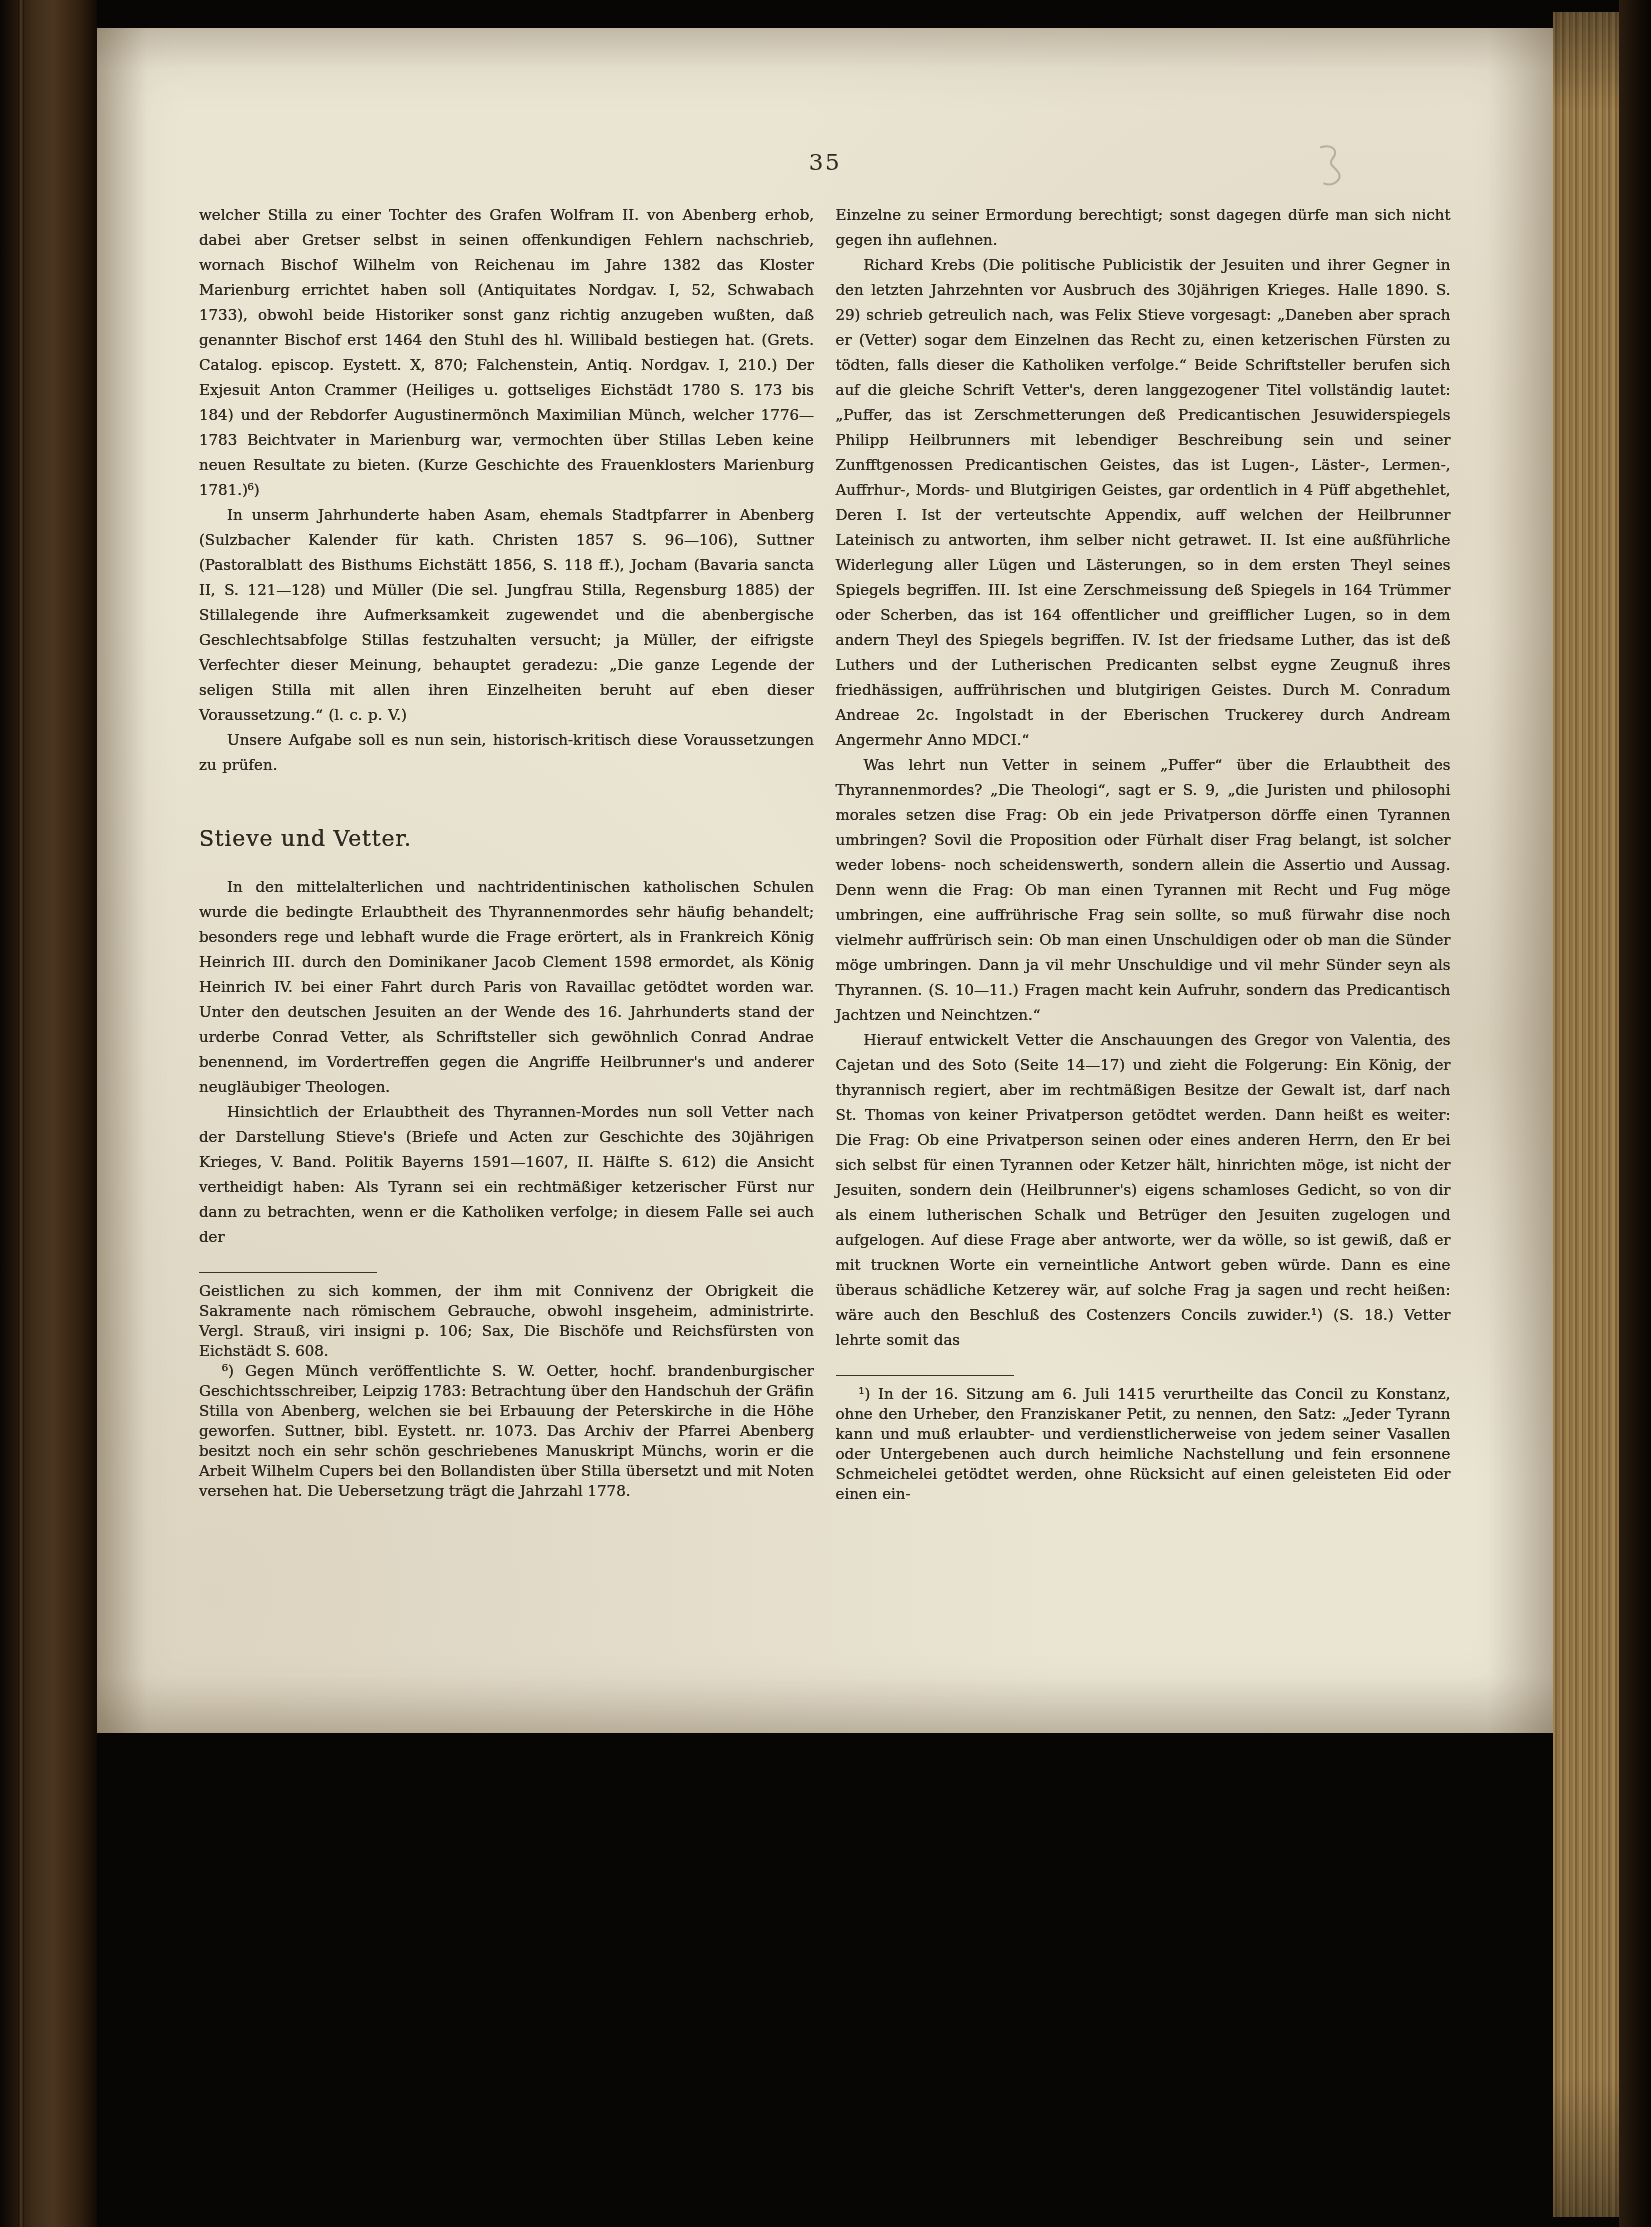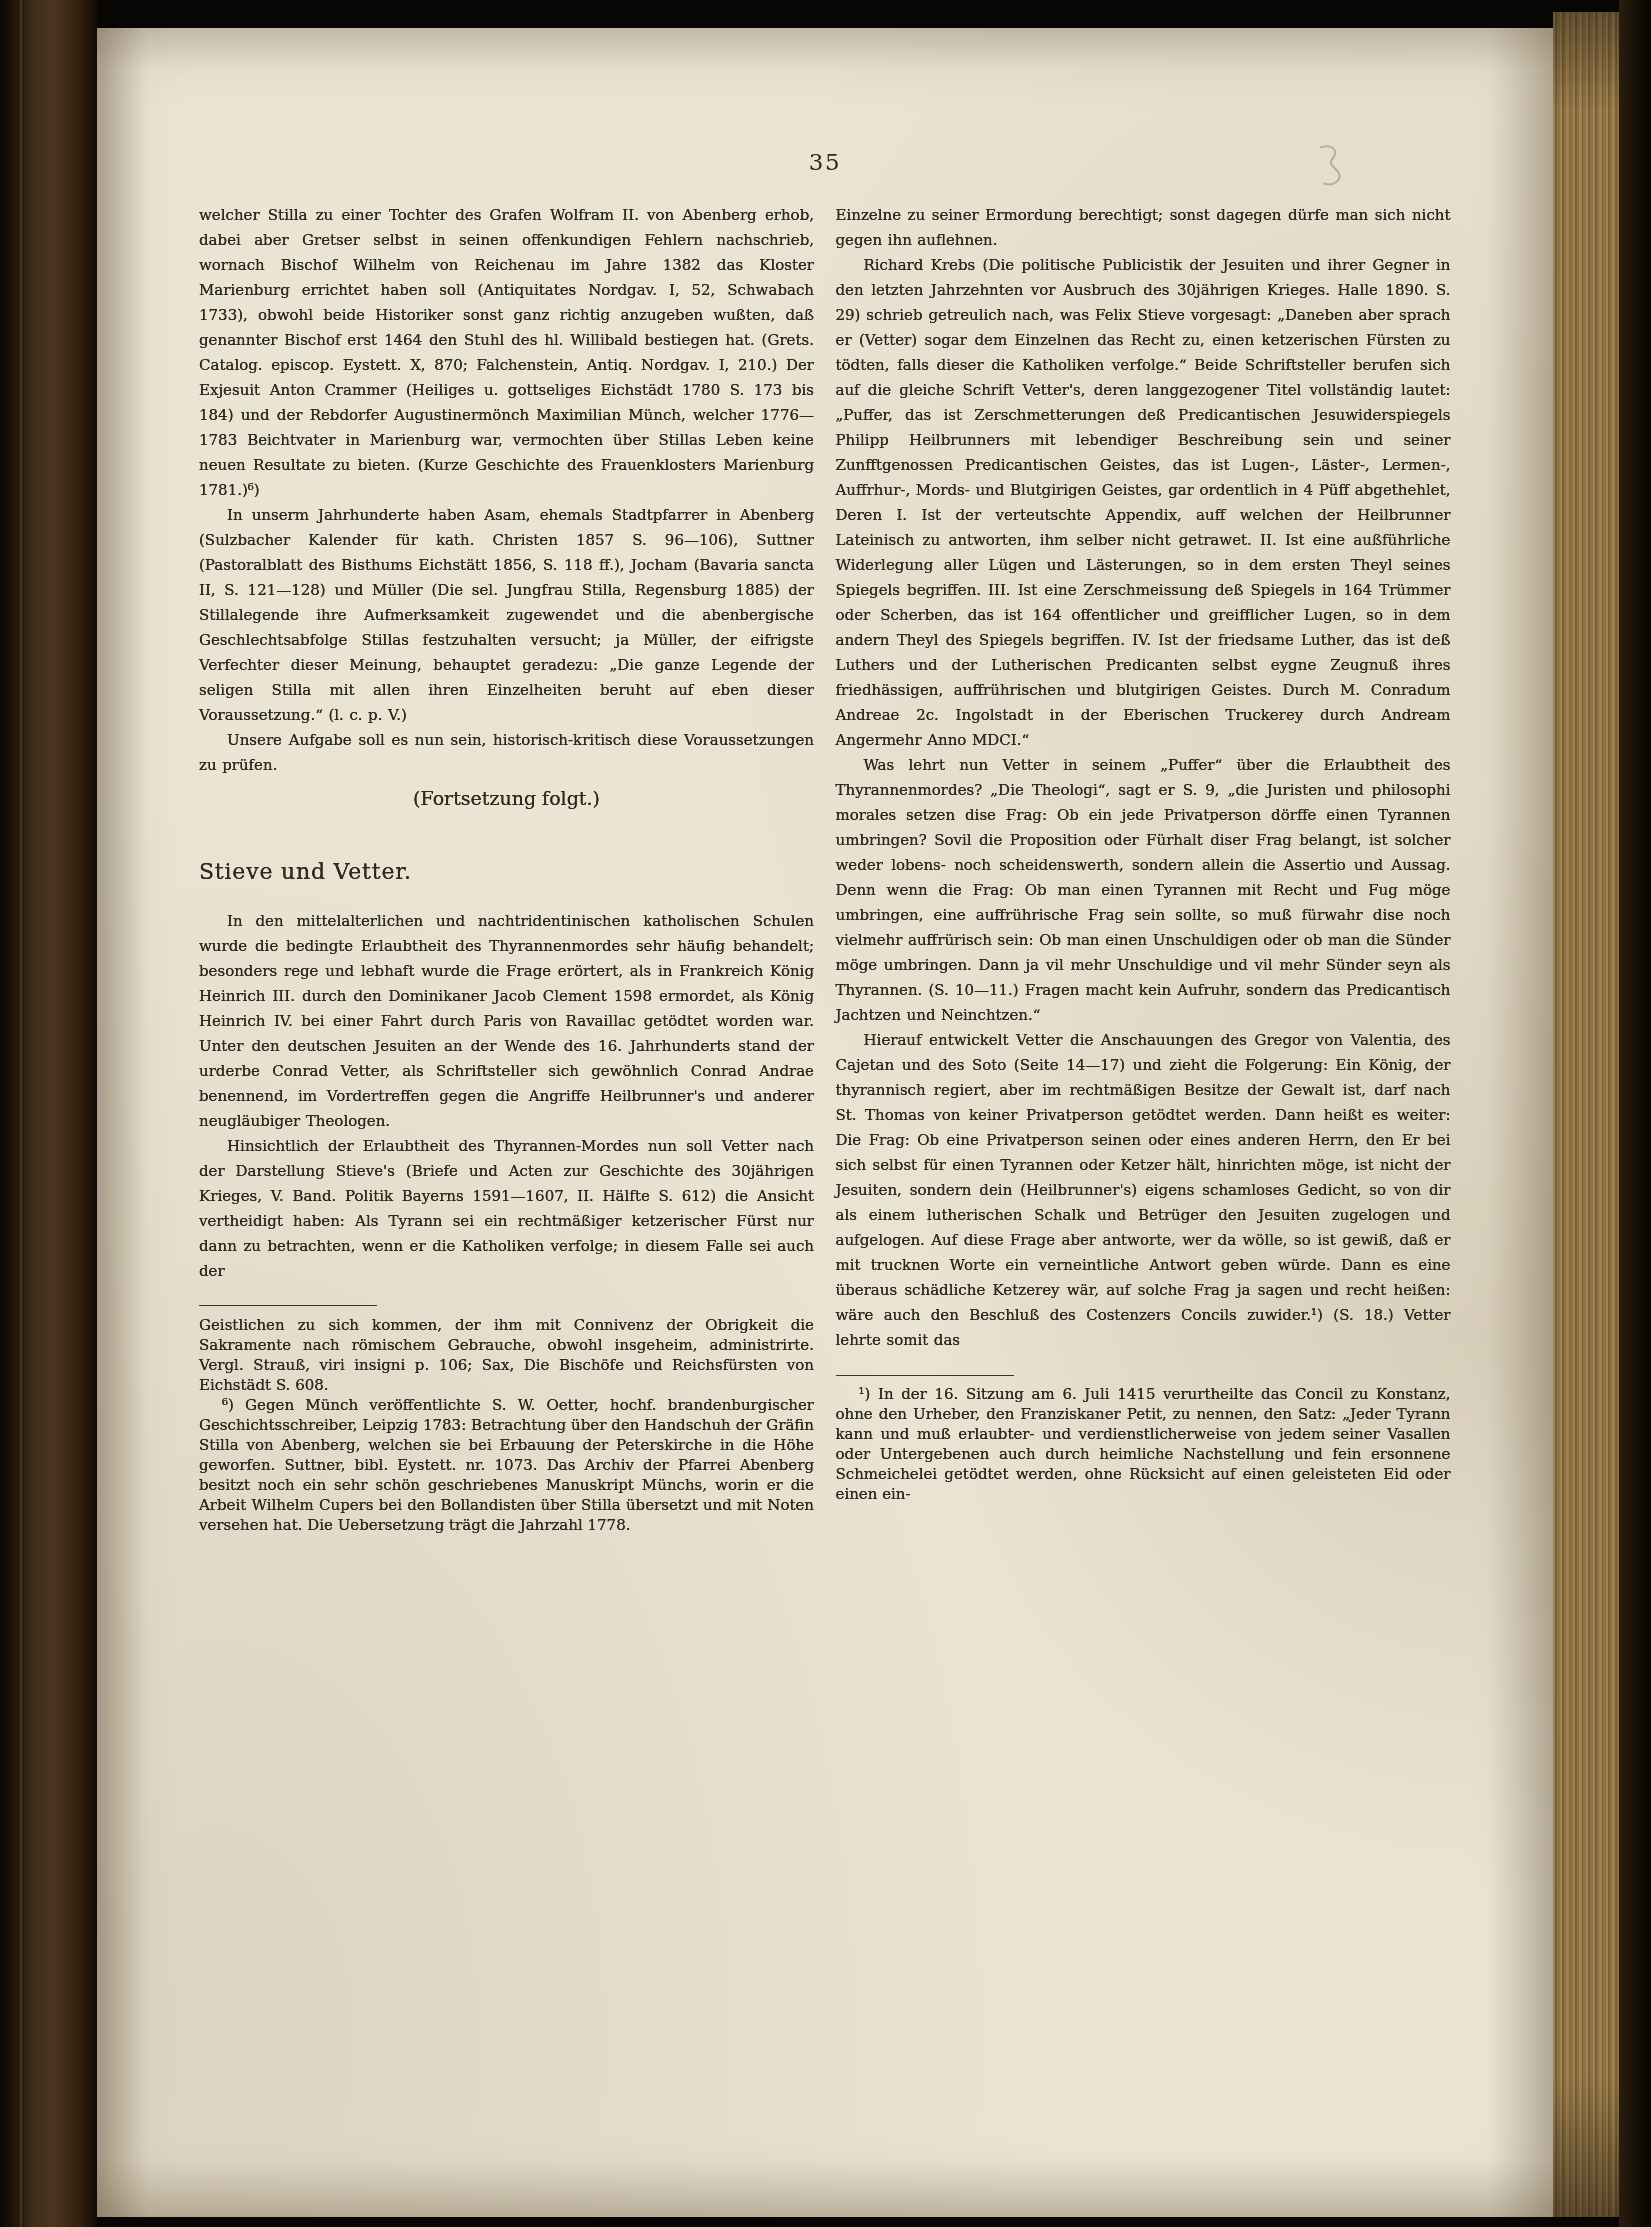--- a/index.html
+++ b/index.html
@@ -22,21 +22,21 @@
   .spine-left::after {
     content: "";
     position: absolute;
     left: 18px; top: 0; width: 5.8px; height: 100%;
     background: linear-gradient(90deg, rgba(0,0,0,0.55), rgba(110,82,46,0.5), rgba(0,0,0,0.45));
   }
   
   .page {
     position: absolute;
     left: 97px; top: 28px;
-    width: 1457px; height: 2189px;
+    width: 1457px; height: 1705px;
     background:
       radial-gradient(ellipse at 88% 28%, rgba(139,109,66,0.10), transparent 40%),
       radial-gradient(ellipse at 8% 92%, rgba(120,95,60,0.12), transparent 45%),
       radial-gradient(ellipse at 96% 60%, rgba(110,85,50,0.14), transparent 30%),
       linear-gradient(90deg, rgba(80,60,35,0.30), rgba(80,60,35,0) 50px),
       linear-gradient(270deg, rgba(80,60,35,0.24), rgba(80,60,35,0) 66px),
       linear-gradient(0deg, rgba(80,60,35,0.16), rgba(80,60,35,0) 58px),
       linear-gradient(180deg, rgba(80,60,35,0.12), rgba(80,60,35,0) 41px),
       #eae4d3;
     box-shadow: inset 0 0 74px rgba(70,52,28,0.30);
@@ -137,21 +137,20 @@
     <svg class="margin-mark" width="38" height="50" viewBox="0 0 46 60">
       <path d="M12 6 C 26 2, 34 10, 26 20 C 20 28, 30 30, 34 38 C 37 46, 26 54, 16 50" fill="none" stroke="#8a8272" stroke-width="2.5" stroke-linecap="round"></path>
     </svg>
 
     <div class="columns">
 
       <div class="column">
         <p class="para no-indent">welcher Stilla zu einer Tochter des Grafen Wolfram II. von Abenberg erhob, dabei aber Gretser selbst in seinen offenkundigen Fehlern nachschrieb, wornach Bischof Wilhelm von Reichenau im Jahre 1382 das Kloster Marienburg errichtet haben soll (Antiquitates Nordgav. I, 52, Schwabach 1733), obwohl beide Historiker sonst ganz richtig anzugeben wußten, daß genannter Bischof erst 1464 den Stuhl des hl. Willibald bestiegen hat. (Grets. Catalog. episcop. Eystett. X, 870; Falchenstein, Antiq. Nordgav. I, 210.) Der Exjesuit Anton Crammer (Heiliges u. gottseliges Eichstädt 1780 S. 173 bis 184) und der Rebdorfer Augustinermönch Maximilian Münch, welcher 1776—1783 Beichtvater in Marienburg war, vermochten über Stillas Leben keine neuen Resultate zu bieten. (Kurze Geschichte des Frauenklosters Marienburg 1781.)⁶)</p>
         <p class="para">In unserm Jahrhunderte haben Asam, ehemals Stadtpfarrer in Abenberg (Sulzbacher Kalender für kath. Christen 1857 S. 96—106), Suttner (Pastoralblatt des Bisthums Eichstätt 1856, S. 118 ff.), Jocham (Bavaria sancta II, S. 121—128) und Müller (Die sel. Jungfrau Stilla, Regensburg 1885) der Stillalegende ihre Aufmerksamkeit zugewendet und die abenbergische Geschlechtsabfolge Stillas festzuhalten versucht; ja Müller, der eifrigste Verfechter dieser Meinung, behauptet geradezu: „Die ganze Legende der seligen Stilla mit allen ihren Einzelheiten beruht auf eben dieser Voraussetzung.“ (l. c. p. V.)</p>
         <p class="para">Unsere Aufgabe soll es nun sein, historisch-kritisch diese Voraussetzungen zu prüfen.</p>
-        <p class="continuation-note">(Fortsetzung folgt.)</p>
         <h2 class="section-heading">Stieve und Vetter.</h2>
         <p class="para">In den mittelalterlichen und nachtridentinischen katholischen Schulen wurde die bedingte Erlaubtheit des Thyrannenmordes sehr häufig behandelt; besonders rege und lebhaft wurde die Frage erörtert, als in Frankreich König Heinrich III. durch den Dominikaner Jacob Clement 1598 ermordet, als König Heinrich IV. bei einer Fahrt durch Paris von Ravaillac getödtet worden war. Unter den deutschen Jesuiten an der Wende des 16. Jahrhunderts stand der urderbe Conrad Vetter, als Schriftsteller sich gewöhnlich Conrad Andrae benennend, im Vordertreffen gegen die Angriffe Heilbrunner's und anderer neugläubiger Theologen.</p>
         <p class="para">Hinsichtlich der Erlaubtheit des Thyrannen-Mordes nun soll Vetter nach der Darstellung Stieve's (Briefe und Acten zur Geschichte des 30jährigen Krieges, V. Band. Politik Bayerns 1591—1607, II. Hälfte S. 612) die Ansicht vertheidigt haben: Als Tyrann sei ein rechtmäßiger ketzerischer Fürst nur dann zu betrachten, wenn er die Katholiken verfolge; in diesem Falle sei auch der</p>
         <div class="footnotes">
           <div class="footnote-rule"></div>
           <p class="footnote no-indent">Geistlichen zu sich kommen, der ihm mit Connivenz der Obrigkeit die Sakramente nach römischem Gebrauche, obwohl insgeheim, administrirte. Vergl. Strauß, viri insigni p. 106; Sax, Die Bischöfe und Reichsfürsten von Eichstädt S. 608.</p>
           <p class="footnote indent">⁶) Gegen Münch veröffentlichte S. W. Oetter, hochf. brandenburgischer Geschichtsschreiber, Leipzig 1783: Betrachtung über den Handschuh der Gräfin Stilla von Abenberg, welchen sie bei Erbauung der Peterskirche in die Höhe geworfen. Suttner, bibl. Eystett. nr. 1073. Das Archiv der Pfarrei Abenberg besitzt noch ein sehr schön geschriebenes Manuskript Münchs, worin er die Arbeit Wilhelm Cupers bei den Bollandisten über Stilla übersetzt und mit Noten versehen hat. Die Uebersetzung trägt die Jahrzahl 1778.</p>
         </div>
       </div>
 

